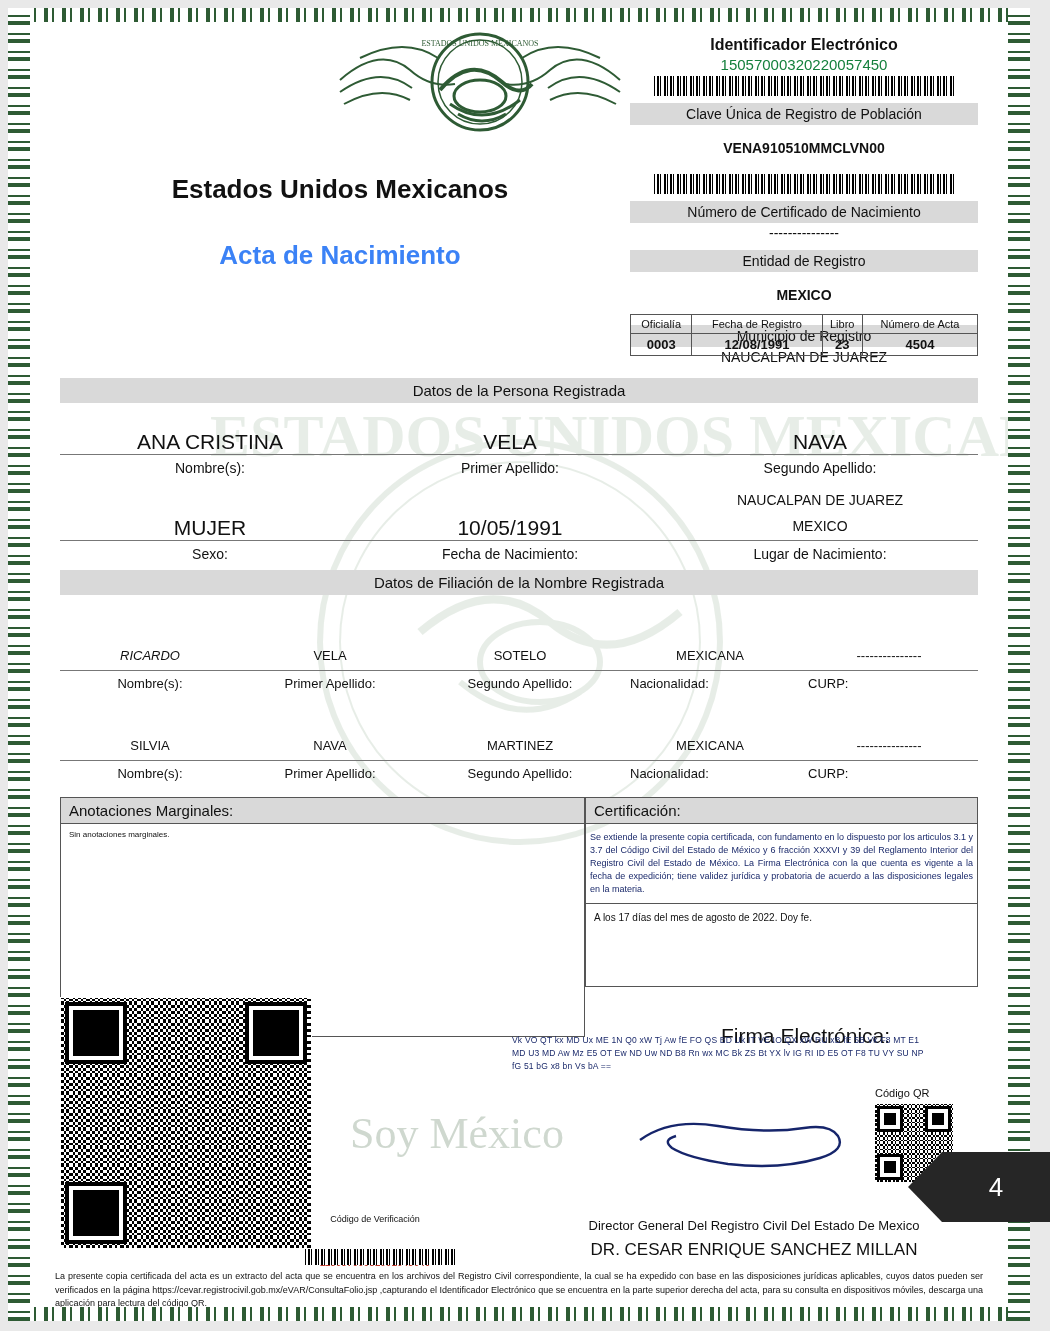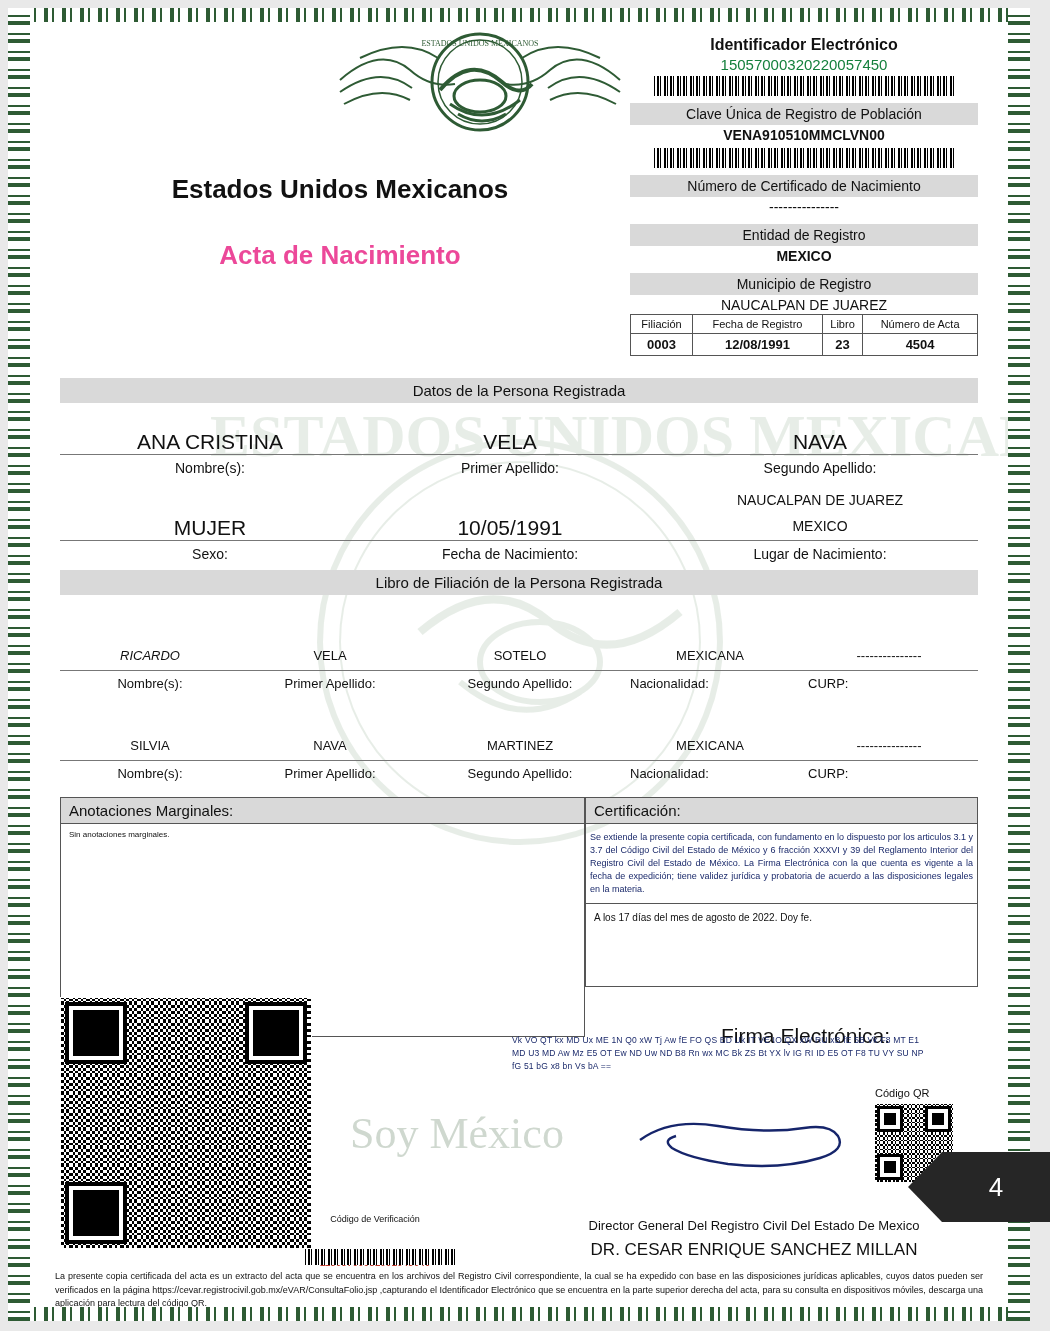--- a/index.html
+++ b/index.html
@@ -125,21 +125,21 @@
     font-size: 14px;
     color: #111;
     padding: 3px 0;
     margin-top: 7px;
   }
   .whiteband {
     background: #fff;
     text-align: center;
     font-size: 14px;
     color: #111;
-    padding: 2px 0;
+    padding: 15px 0;
     font-weight: bold;
   }
   .plainband {
     text-align: center;
     font-size: 14px;
     color: #111;
     padding: 2px 0;
   }
 
   .bigtitle {
@@ -153,21 +153,21 @@
     color: #111;
   }
   .bigtitle2 {
     position: absolute;
     left: 30px;
     top: 218px;
     width: 560px;
     text-align: center;
     font-size: 26px;
     font-weight: bold;
-    color: #ec4899;
+    color: #3b82f6;
   }
 
   
   .regtable {
     position: absolute;
     left: 600px;
     top: 292px;
     width: 348px;
     border-collapse: collapse;
     font-size: 11px;
@@ -403,21 +403,21 @@
         <div class="grayband">Municipio de Registro</div>
         <div class="plainband">NAUCALPAN DE JUAREZ</div>
       </div>
 
       <div class="bigtitle">Estados Unidos Mexicanos</div>
       <div class="bigtitle2">Acta de Nacimiento</div>
 
       <table class="regtable">
         <tbody>
             <tr>
-          <th>Filiación</th>
+          <th>Oficialía</th>
           <th>Fecha de Registro</th>
           <th>Libro</th>
           <th>Número de Acta</th>
         </tr>
         <tr>
           <td>0003</td>
           <td>12/08/1991</td>
           <td>23</td>
           <td>4504</td>
         </tr>
@@ -436,21 +436,21 @@
 
       <div class="fval" style="left:640px;top:470px;width:300px;font-size:14px;">NAUCALPAN DE JUAREZ</div>
       <div class="fval" style="left:30px;top:494px;width:300px;">MUJER</div>
       <div class="fval" style="left:330px;top:494px;width:300px;">10/05/1991</div>
       <div class="fval" style="left:640px;top:496px;width:300px;font-size:14px;">MEXICO</div>
       <div class="hrule" style="left:30px;top:518px;width:918px;"></div>
       <div class="flabel" style="left:30px;top:524px;width:300px;text-align:center;">Sexo:</div>
       <div class="flabel" style="left:330px;top:524px;width:300px;text-align:center;">Fecha de Nacimiento:</div>
       <div class="flabel" style="left:640px;top:524px;width:300px;text-align:center;">Lugar de Nacimiento:</div>
 
-      <div class="sec" style="top:548px;">Libro de Filiación de la Persona Registrada</div>
+      <div class="sec" style="top:548px;">Datos de Filiación de la Nombre Registrada</div>
 
       <div class="pval" style="left:30px;top:626px;width:180px;font-style:italic;">RICARDO</div>
       <div class="pval" style="left:210px;top:626px;width:180px;">VELA</div>
       <div class="pval" style="left:390px;top:626px;width:200px;">SOTELO</div>
       <div class="pval" style="left:590px;top:626px;width:180px;">MEXICANA</div>
       <div class="pval" style="left:770px;top:626px;width:178px;">---------------</div>
       <div class="hrule" style="left:30px;top:648px;width:918px;"></div>
       <div class="plabel" style="left:30px;top:654px;width:180px;text-align:center;">Nombre(s):</div>
       <div class="plabel" style="left:210px;top:654px;width:180px;text-align:center;">Primer Apellido:</div>
       <div class="plabel" style="left:390px;top:654px;width:200px;text-align:center;">Segundo Apellido:</div>

